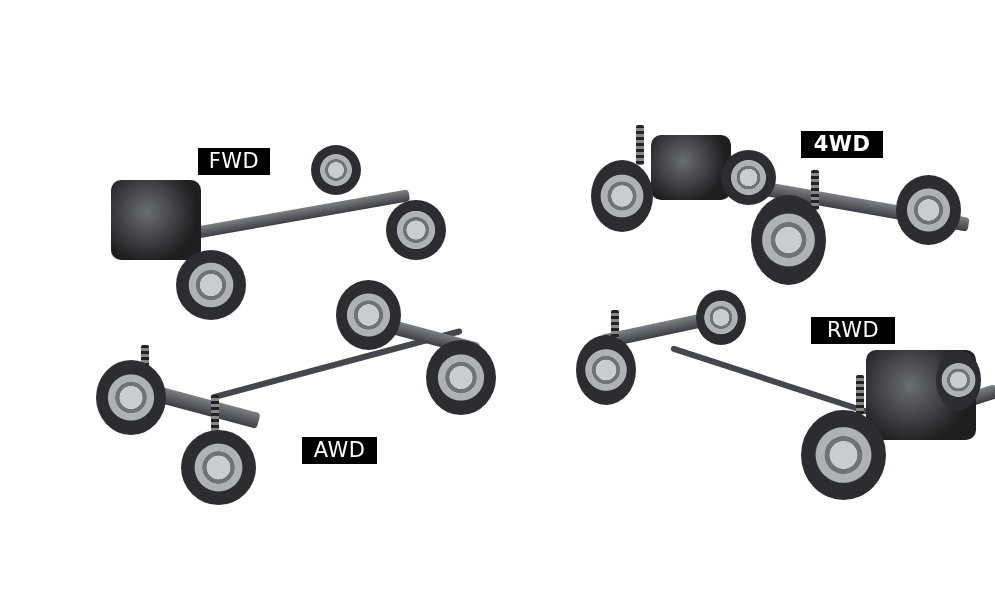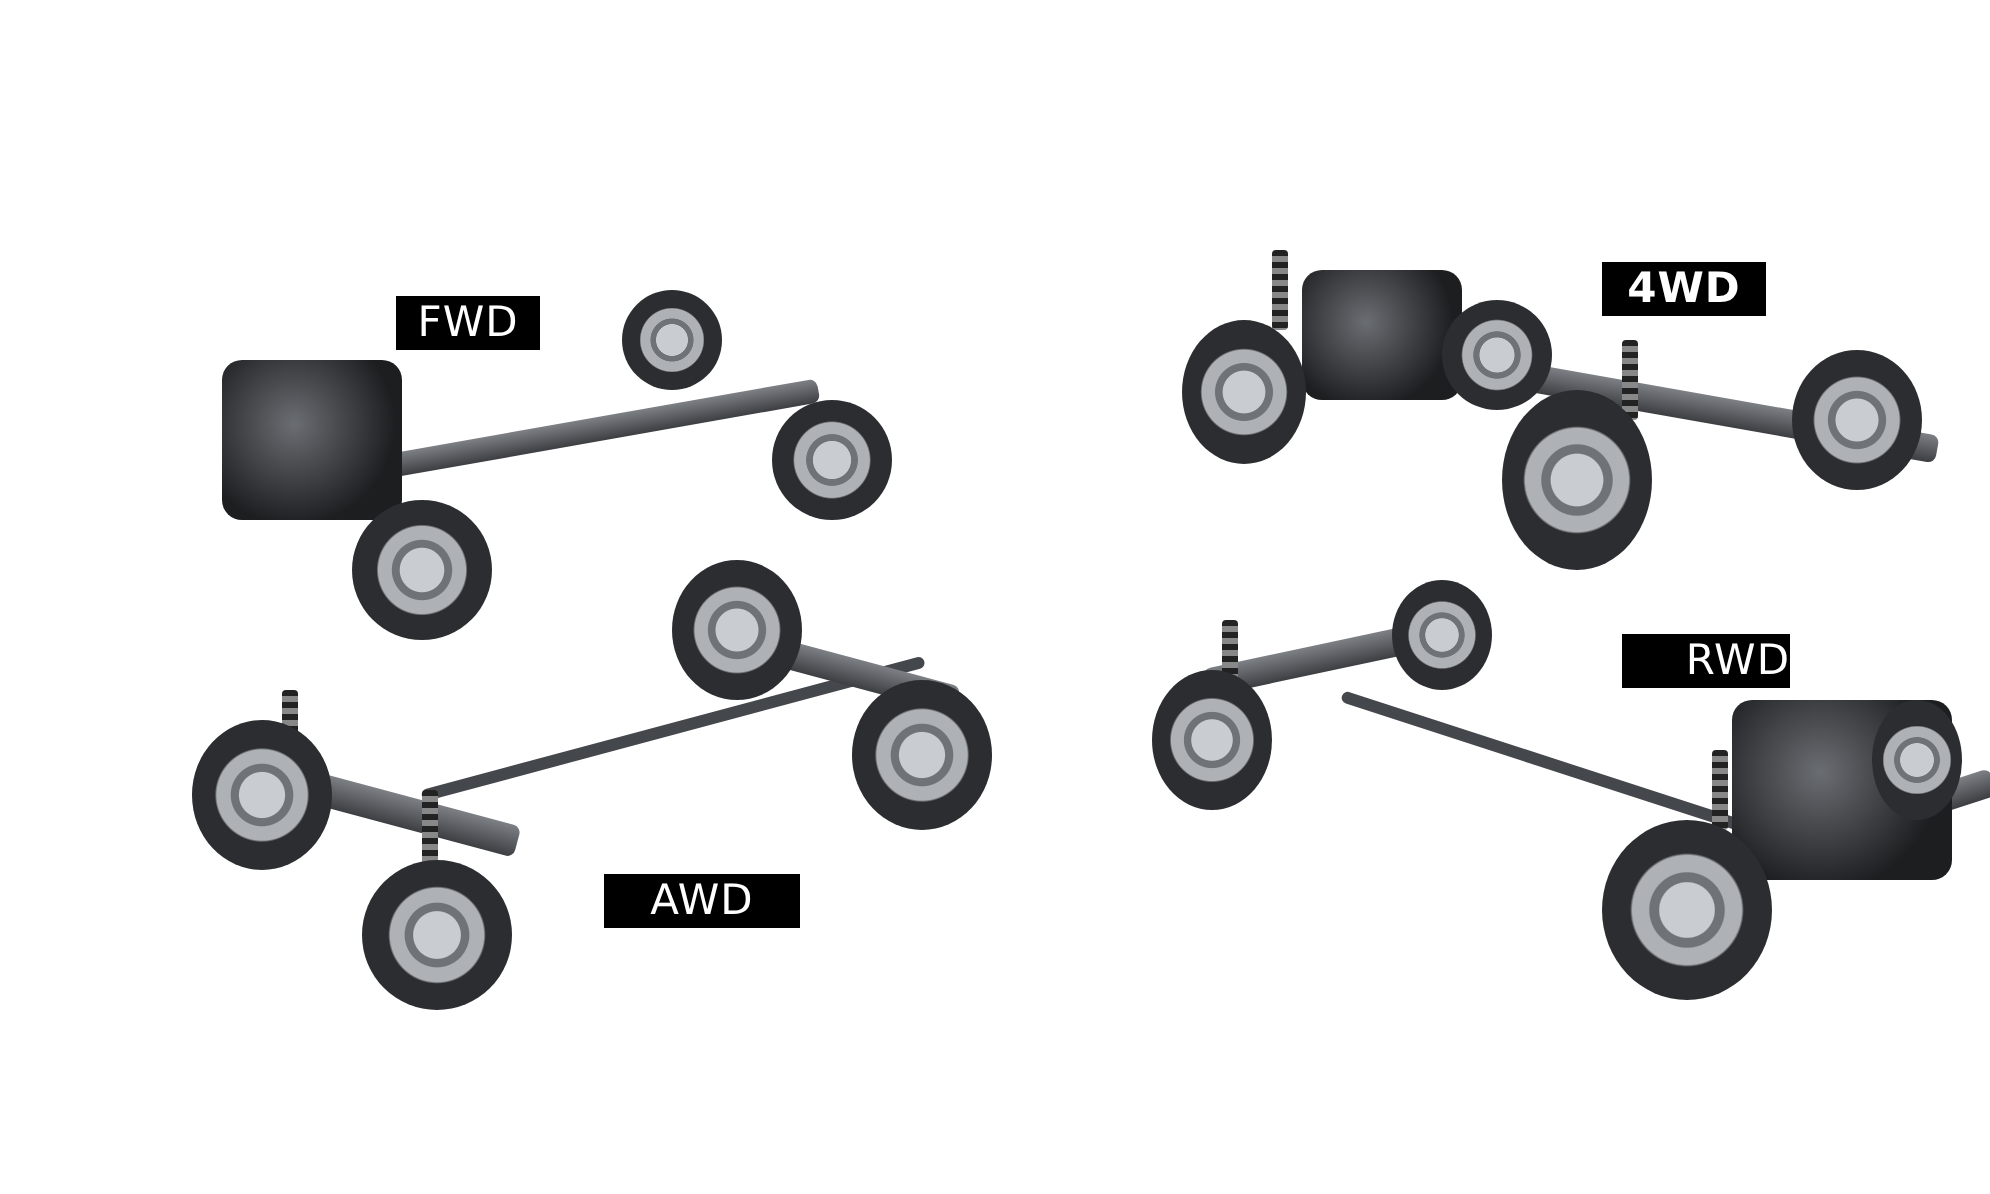--- a/index.html
+++ b/index.html
@@ -43,29 +43,29 @@
     <div class="axle" style="left:120px;top:120px;width:260px;transform:rotate(-15deg);"></div>
     <div class="frame" style="left:250px;top:50px;width:140px;height:14px;transform:rotate(15deg);"></div>
     <div class="frame" style="left:30px;top:120px;width:140px;height:16px;transform:rotate(15deg);"></div>
     <div class="spring" style="left:50px;top:70px;height:45px;"></div>
     <div class="spring" style="left:120px;top:120px;height:45px;"></div>
     <div class="wheel" style="left:5px;top:85px;width:70px;height:75px;"></div>
     <div class="wheel" style="left:90px;top:155px;width:75px;height:75px;"></div>
     <div class="wheel" style="left:245px;top:5px;width:65px;height:70px;"></div>
     <div class="wheel" style="left:335px;top:65px;width:70px;height:75px;"></div>
   </div>
-  <div class="label" style="left:266px;top:437px;width:98px;height:27px;">AWD</div>
+  <div class="label" style="left:266px;top:437px;width:75px;height:27px;">AWD</div>
 
   <div class="chassis" style="left:535px;top:280px;width:430px;height:220px;">
     <div class="axle" style="left:100px;top:65px;width:240px;transform:rotate(18deg);"></div>
     <div class="frame" style="left:30px;top:40px;width:140px;height:14px;transform:rotate(-12deg);"></div>
     <div class="frame" style="left:260px;top:130px;width:170px;height:14px;transform:rotate(-18deg);"></div>
     <div class="engine" style="left:295px;top:70px;width:110px;height:90px;"></div>
     <div class="spring" style="left:285px;top:95px;height:40px;"></div>
     <div class="spring" style="left:40px;top:30px;height:30px;"></div>
     <div class="wheel" style="left:5px;top:55px;width:60px;height:70px;"></div>
     <div class="wheel" style="left:125px;top:10px;width:50px;height:55px;"></div>
     <div class="wheel" style="left:230px;top:130px;width:85px;height:90px;"></div>
     <div class="wheel" style="left:365px;top:70px;width:45px;height:60px;"></div>
   </div>
-  <div class="label" style="left:775px;top:317px;width:84px;height:27px;text-align:right;">RWD</div>
+  <div class="label" style="left:775px;top:317px;width:84px;height:27px;">RWD</div>
 
 </div>
 
 </body></html>

